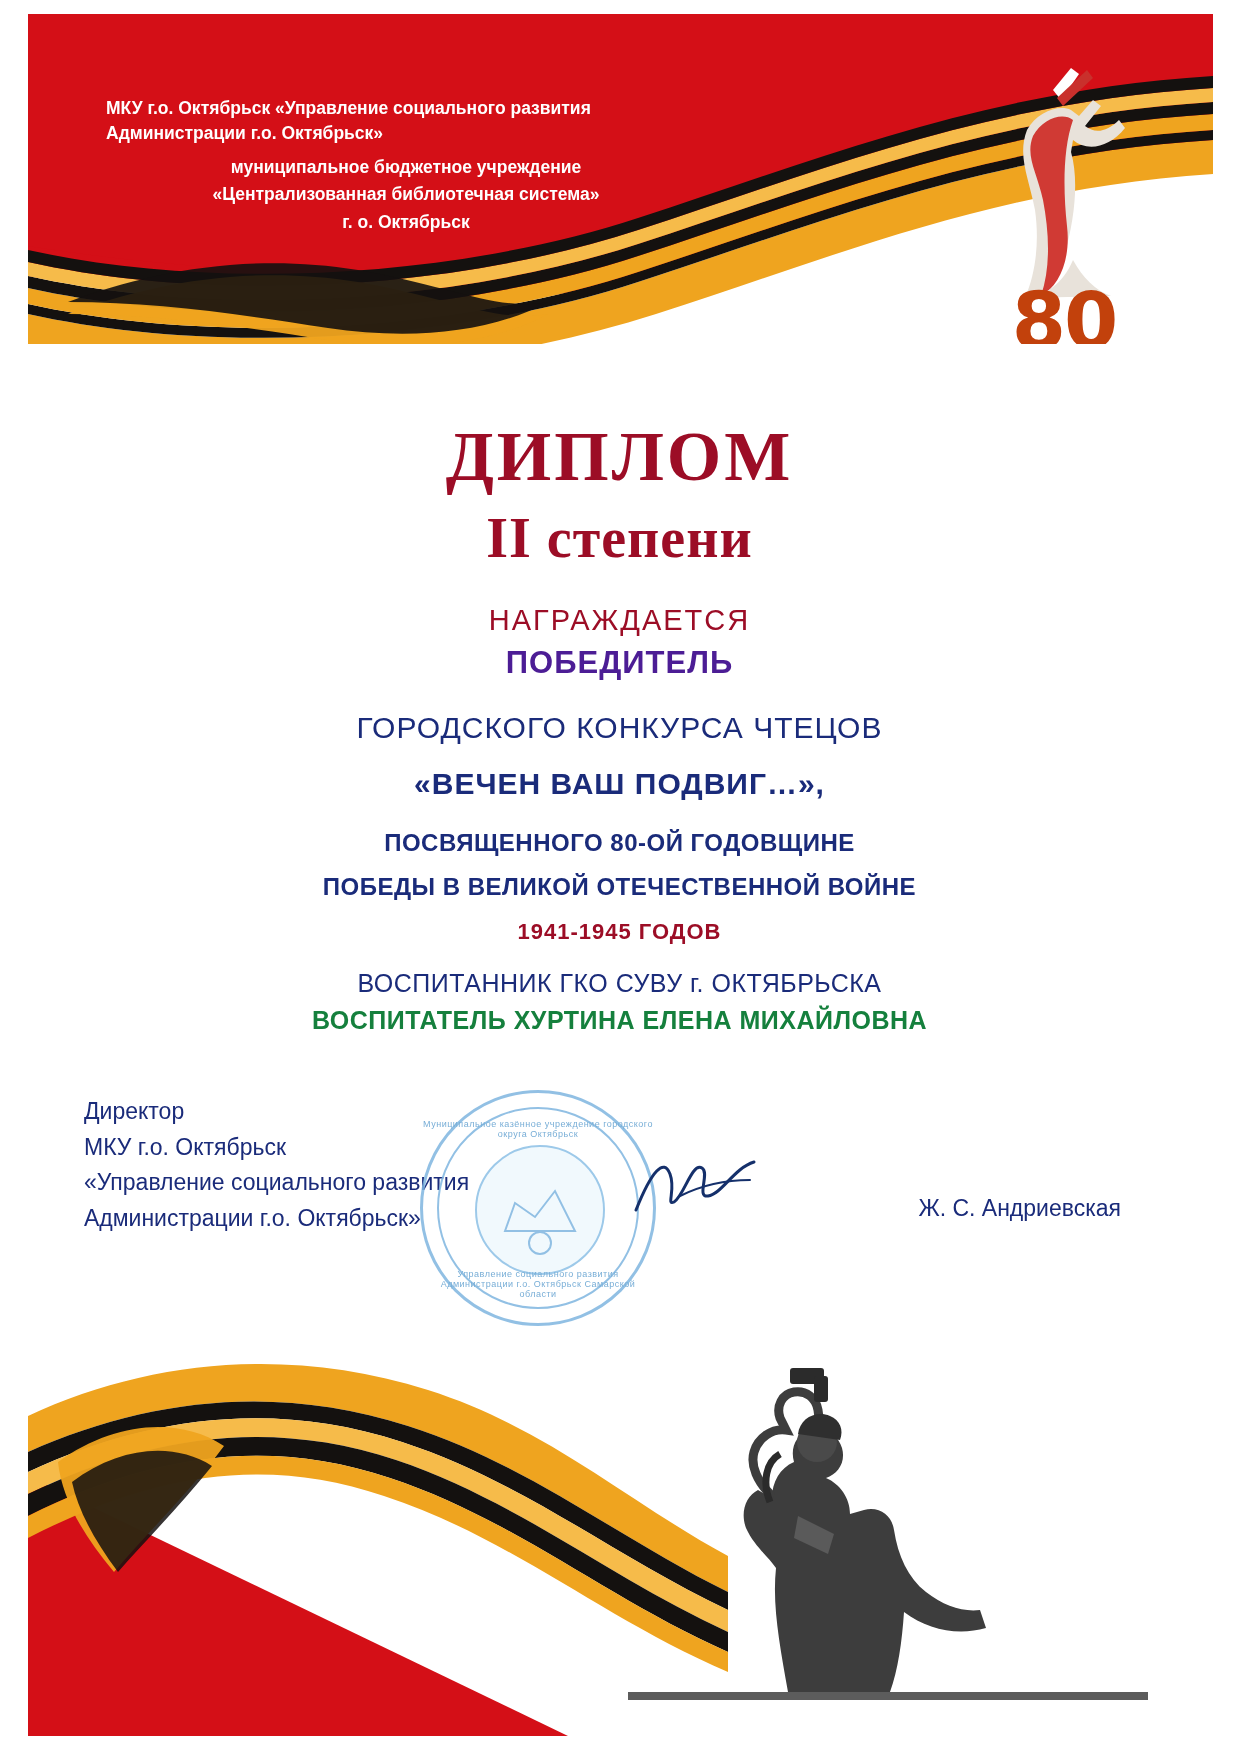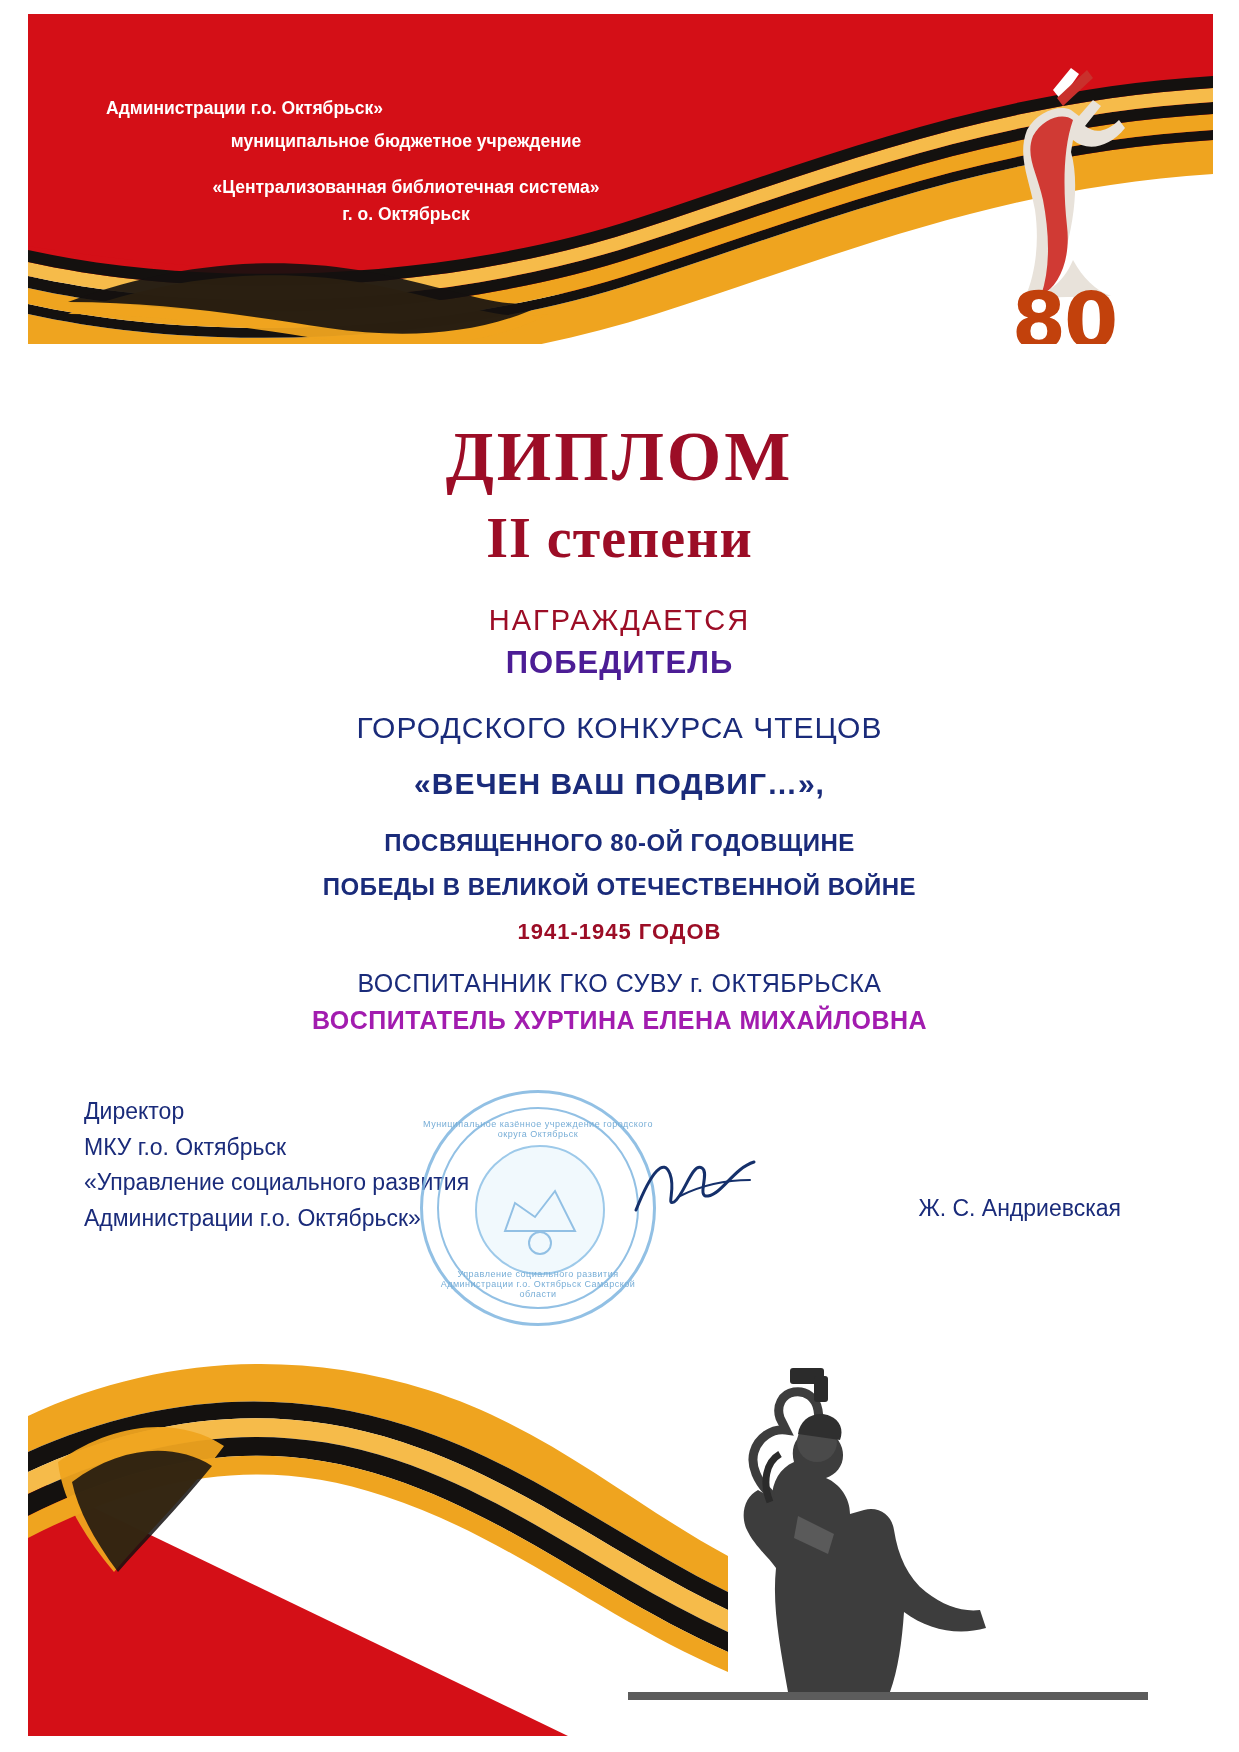--- a/index.html
+++ b/index.html
@@ -156,21 +156,21 @@
   .t-vospitannik {
     margin-top: 24px;
     font-size: 25px;
     color: #1a2b7a;
     letter-spacing: 0.5px;
   }
   .t-vospitatel {
     margin-top: 8px;
     font-size: 25px;
     font-weight: bold;
-    color: #a21caf;
+    color: #15803d;
     letter-spacing: 0.5px;
   }
 
   
   .sig-left {
     position: absolute;
     left: 84px;
     top: 1094px;
     font-size: 23px;
     color: #1a2b7a;
@@ -261,23 +261,24 @@
         <path d="M0,262 C180,302 420,292 610,230 C800,168 960,102 1185,88 L1185,100 C960,114 800,180 610,242 C420,304 180,314 0,274 Z" fill="#14110f"></path>
         <path d="M0,248 C180,288 420,278 610,216 C800,154 960,88 1185,74 L1185,88 C960,102 800,168 610,230 C420,292 180,302 0,262 Z" fill="#f6bb4a"></path>
         <path d="M0,236 C180,276 420,266 610,204 C800,142 960,76 1185,62 L1185,74 C960,88 800,154 610,216 C420,278 180,288 0,248 Z" fill="#14110f"></path>
 
         <path d="M40,300 C120,270 220,250 330,268 C420,283 470,310 520,300 C460,332 380,338 300,326 C210,312 130,300 40,300 Z" fill="#efa41f" opacity="0.95"></path>
         <path d="M40,288 C120,258 220,238 330,256 C420,271 470,298 520,288 C460,320 380,326 300,314 C210,300 130,288 40,288 Z" fill="#14110f" opacity="0.9"></path>
       </g>
     </svg>
 
     <div class="org-block">
+      <div>МКУ г.о. Октябрьск «Управление социального развития</div>
       <div>Администрации г.о. Октябрьск»</div>
       <div class="l2">муниципальное бюджетное учреждение</div>
-      <div class="l2" style="margin-top:20px">«Централизованная библиотечная система»</div>
+      <div class="l2" style="margin-top:2px">«Централизованная библиотечная система»</div>
       <div class="l2" style="margin-top:2px">г. о. Октябрьск</div>
     </div>
 
     
     <div class="emblem">
       <svg class="statue" viewBox="0 0 170 240">
         <path d="M86,30 L104,8 L112,14 L94,40 Z" fill="#ffffff"></path>
         <path d="M90,38 L120,10 L126,18 L96,46 Z" fill="#c9302c"></path>
         <path d="M60,70 C70,52 92,44 104,50 L112,56 L126,40 L134,46 L118,66 C128,74 140,72 152,60 L158,68 C142,88 120,92 106,80 L104,92 C112,120 108,160 96,200 C88,226 74,236 58,238 C70,210 72,178 68,150 C62,118 50,96 60,70 Z" fill="#e8e2da"></path>
         <path d="M66,76 C76,58 96,52 106,60 C96,88 96,130 100,166 C104,200 92,226 74,236 C84,206 82,172 76,140 C70,112 58,96 66,76 Z" fill="#d03a34"></path>

